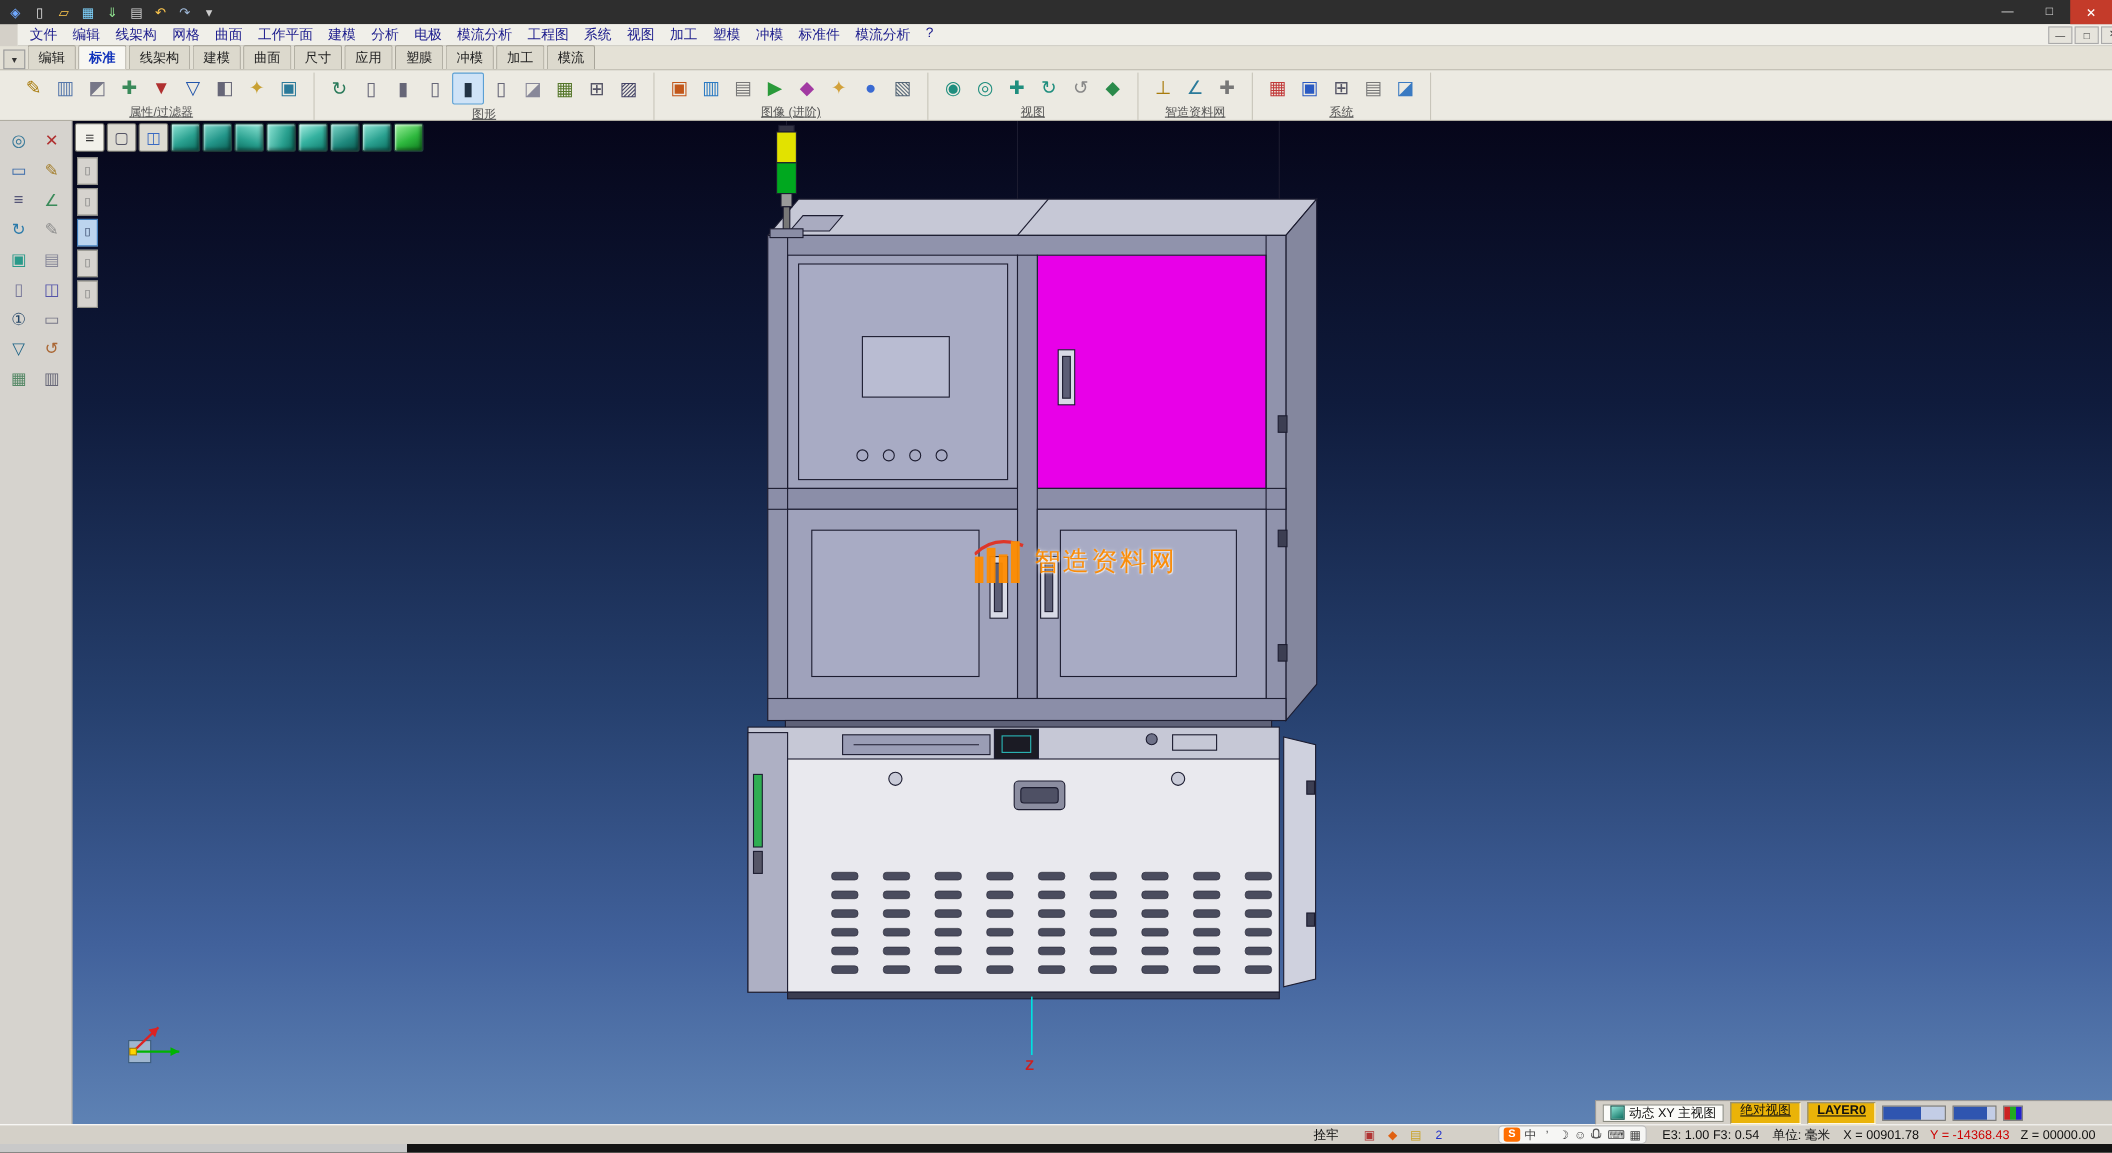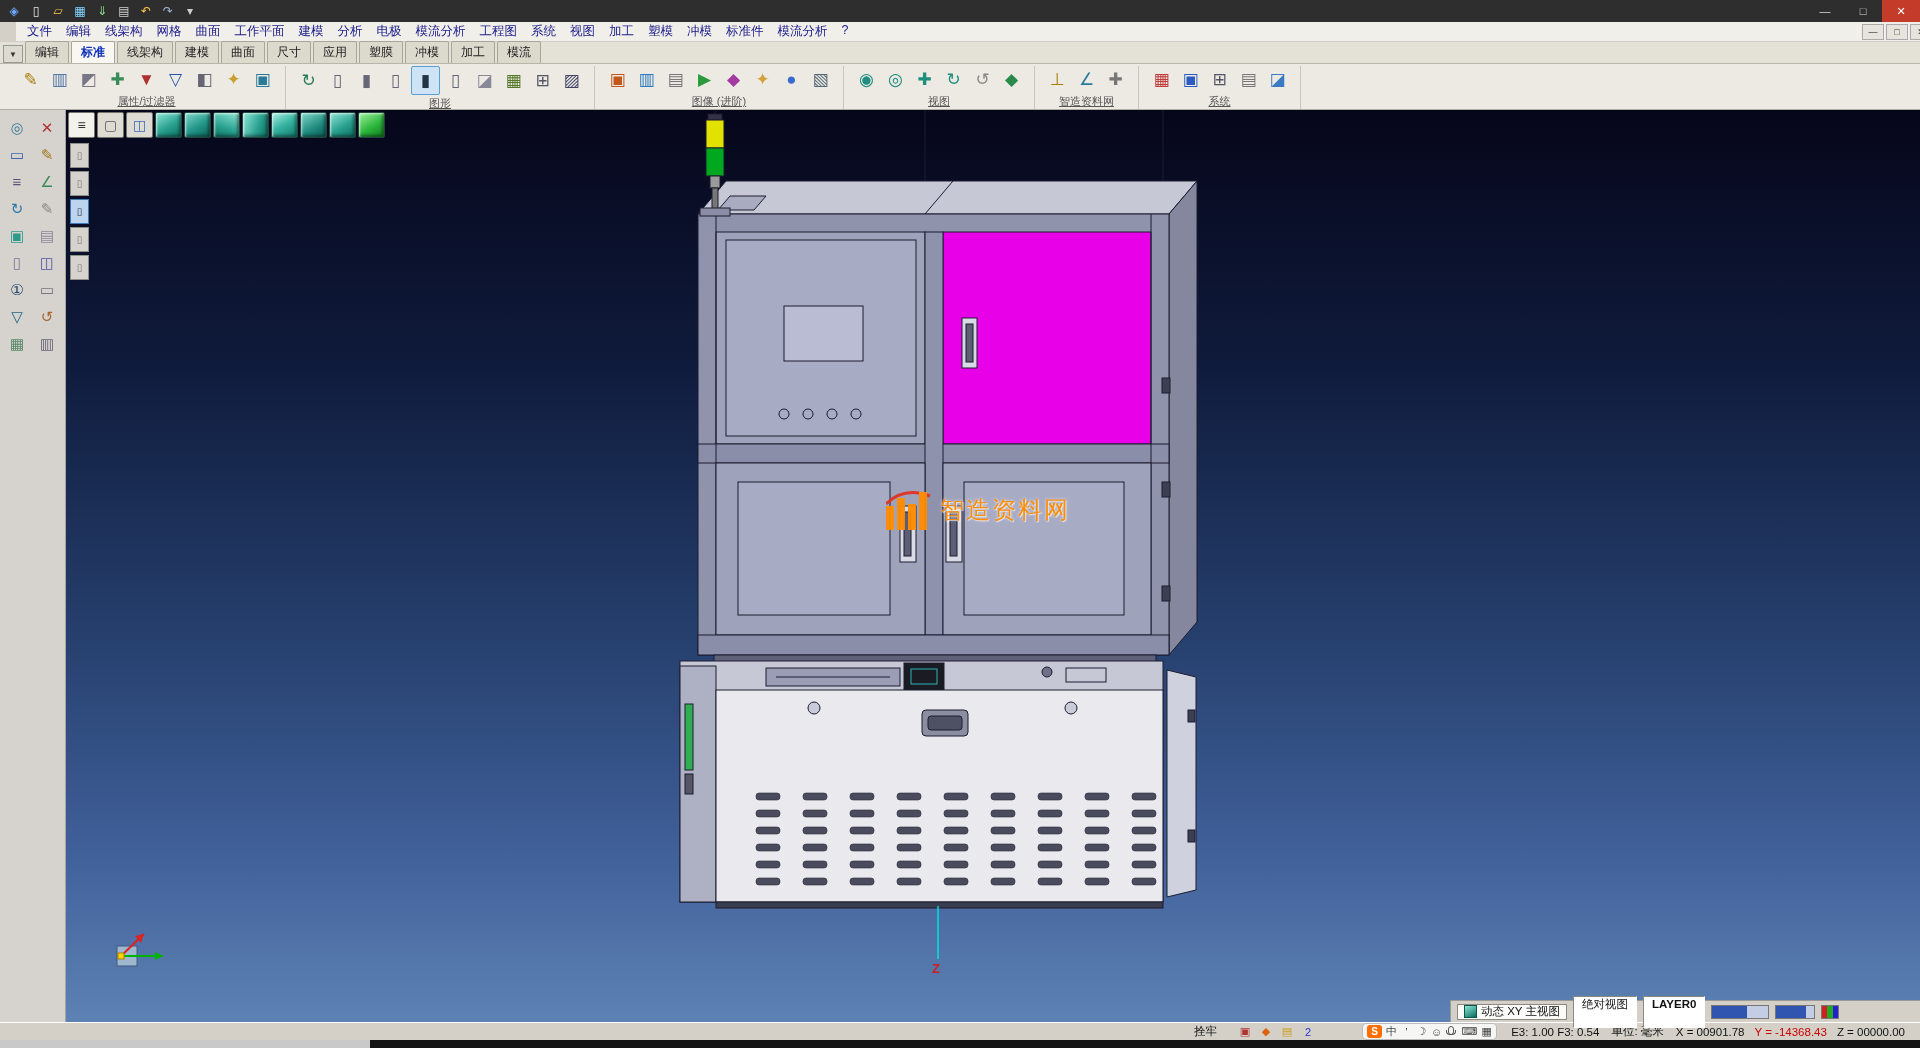--- a/index.html
+++ b/index.html
@@ -70,22 +70,22 @@
   #vents rect{fill:#4a4c5e;stroke:#2a2a3a;stroke-width:.6;}
 
   
   #status-overlay{position:absolute;top:1000px;right:0;width:470px;height:22px;background:#d4d0c8;
                   border-left:1px solid #999;border-top:1px solid #999;display:flex;align-items:center;
                   gap:6px;padding:0 6px;box-sizing:border-box;font-size:11.5px;z-index:5;color:#111;}
   .vs-box{display:flex;align-items:center;gap:4px;background:#fbfbf8;border:1px solid #8a8a80;
           padding:1px 6px;height:16px;box-sizing:border-box;}
   .vs-ico{width:11px;height:11px;background:linear-gradient(150deg,#8fe6d6,#0b6e60);
           border:1px solid #09564c;}
-  .seg{border:1px solid;border-color:#8a8a80 #fff #fff #8a8a80;padding:0 8px;height:32px;
-       line-height:15px;background:#ffffff;box-sizing:border-box;white-space:nowrap;}
+  .seg{border:1px solid;border-color:#8a8a80 #fff #fff #8a8a80;padding:0 8px;height:20px;
+       line-height:15px;background:#eab308;box-sizing:border-box;white-space:nowrap;text-decoration:underline;}
   .seg.bold{font-weight:bold;}
   .bar{width:56px;height:12px;border:1px solid #777;
        background:linear-gradient(90deg,#2f55b0 0 62%,#c3cde6 62%);}
   .bar2{width:38px;background:linear-gradient(90deg,#2f55b0 0 80%,#c3cde6 80%);}
   .rgbbar{width:16px;height:12px;border:1px solid #777;
           background:linear-gradient(90deg,#cc2222 0 33%,#22aa22 33% 66%,#2222cc 66%);}
 
   
   #statusbar{position:absolute;top:1022px;left:0;width:100%;height:18px;background:#d4d0c8;
              border-top:1px solid #fff;display:flex;align-items:center;font-size:11.5px;

